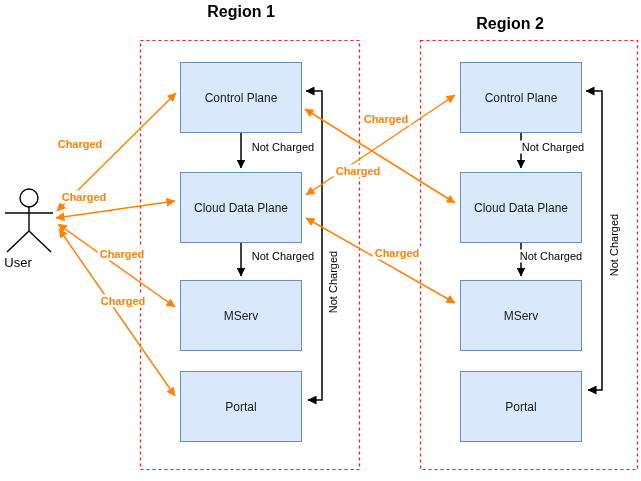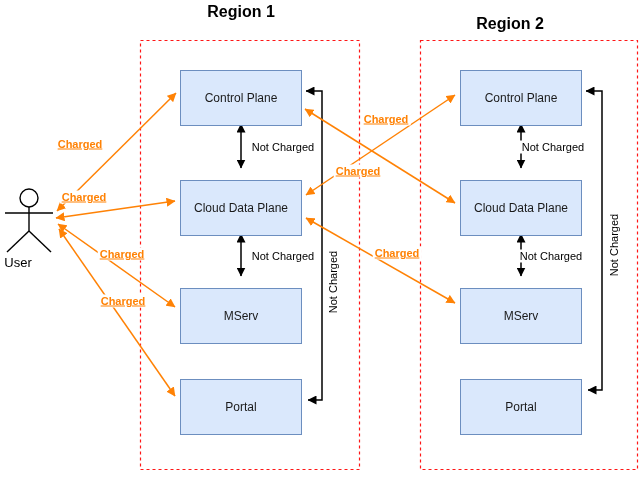--- a/index.html
+++ b/index.html
@@ -1,26 +1,26 @@
 <!DOCTYPE html>
 <html><head>
 <meta charset="utf-8">
 <style>
   html,body{margin:0;padding:0;background:#fff;}
   .canvas{position:relative;width:641px;height:481px;background:#fff;overflow:hidden;
           font-family:"Liberation Sans", sans-serif;}
   .canvas svg{position:absolute;left:0;top:0;}
   .region-title{position:absolute;transform:translate(-50%,-50%);font-size:16px;font-weight:700;color:#000;white-space:nowrap;}
-  .node{position:absolute;width:122px;height:56px;background:#dae8fc;border:1px solid #6c8ebf;
+  .node{position:absolute;width:122px;height:71px;background:#dae8fc;border:1px solid #6c8ebf;
         box-sizing:border-box;display:flex;align-items:center;justify-content:center;
-        font-size:12px;color:#1a1a1a;white-space:nowrap;margin-top:8px;}
+        font-size:12px;color:#1a1a1a;white-space:nowrap;}
   .lbl{position:absolute;transform:translate(-50%,-50%);font-size:11px;white-space:nowrap;
        background:#fff;padding:0 2px;line-height:13px;}
   .lbl.rot{transform:translate(-50%,-50%) rotate(-90deg);}
-  .charged{color:#ff8205;font-weight:700;text-decoration:underline;}
+  .charged{color:#ff8205;font-weight:700;}
   .ncharged{color:#000;font-weight:400;}
   .user-label{position:absolute;transform:translate(-50%,-50%);font-size:13px;color:#000;white-space:nowrap;}
 </style>
 </head>
 <body>
 
 <div class="canvas">
 
   <svg width="641" height="481" viewBox="0 0 641 481">
     <defs>

